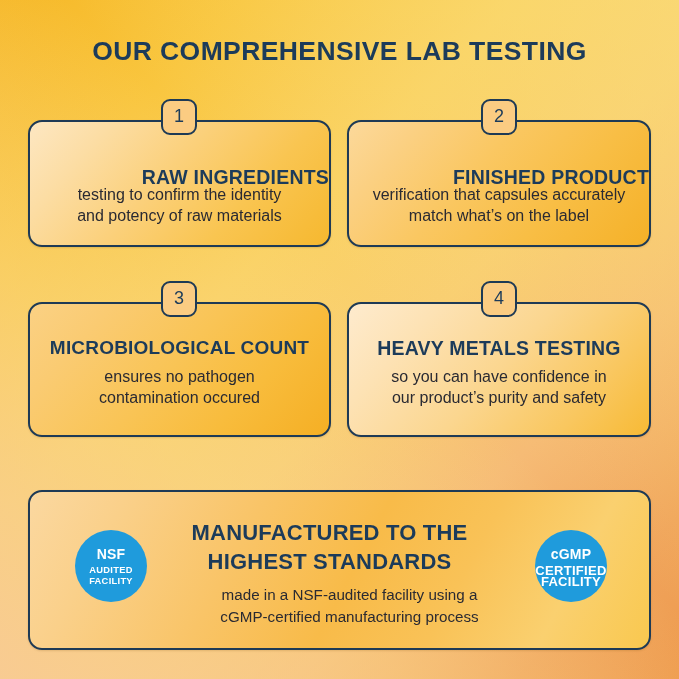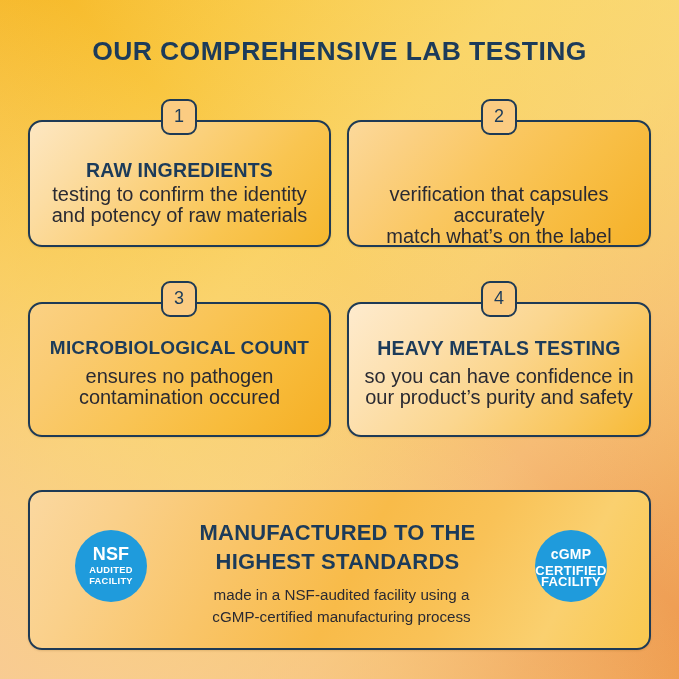--- a/index.html
+++ b/index.html
@@ -127,31 +127,31 @@
     position: absolute;
     left: 0;
     width: 100%;
     text-align: center;
     color: #1C3B5A;
     font-size: 19.5px;
     font-weight: bold;
     letter-spacing: 0.2px;
     white-space: nowrap;
   }
-  .card-r1 .card-heading { top: 37px; }
+  .card-r1 .card-heading { top: 44px; text-align: right; }
   .card-r2 .card-heading { top: 33px; }
   .card-3-heading { font-size: 19px; }
 
   .card-body {
     position: absolute;
     left: 6px;
     width: calc(100% - 12px);
     text-align: center;
     color: #2A2A32;
-    font-size: 20px;
+    font-size: 16px;
     line-height: 21px;
   }
   .card-r1 .card-body { top: 62px; }
   .card-r2 .card-body { top: 62px; }
 
   
   .num-badge {
     position: absolute;
     width: 36px;
     height: 36px;
@@ -188,33 +188,33 @@
         #F9C467 34%,
         #F8BB49 52%,
         #F9C257 68%,
         #FAD06F 84%,
         #F9C84F 100%);
     box-shadow: 0 1px 2px rgba(120,80,10,0.18);
   }
 
   .banner-heading {
     position: absolute;
-    left: 136px;
+    left: 128px;
     top: 26px;
     width: 343px;
     text-align: center;
     color: #1C3B5A;
     font-size: 22px;
     font-weight: bold;
     line-height: 29px;
     letter-spacing: 0.2px;
   }
   .banner-body {
     position: absolute;
-    left: 128px;
+    left: 136px;
     top: 92px;
     width: 367px;
     text-align: center;
     color: #2A2A32;
     font-size: 15.2px;
     line-height: 22px;
   }
 
   
   .seal {
@@ -234,21 +234,21 @@
     width: 72px;
     height: 72px;
   }
   .seal-cgmp {
     left: 505px;
     top: 38px;
     width: 72px;
     height: 72px;
   }
   .seal-main {
-    font-size: 18px;
+    font-size: 14px;
     font-weight: bold;
     letter-spacing: 0.2px;
     line-height: 19px;
   }
   .seal-cgmp .seal-main { font-size: 14px; }
   .seal-sub {
     font-size: 9.3px;
     font-weight: bold;
     letter-spacing: 0.3px;
     line-height: 11.5px;
@@ -267,20 +267,21 @@
     <div class="card card-r1 card-left">
       <div class="card-heading">RAW INGREDIENTS</div>
       <div class="card-body">
         <div>testing to confirm the identity</div>
         <div>and potency of raw materials</div>
       </div>
     </div>
     <div class="num-badge num-r1 num-left">1</div>
 
     <div class="card card-2 card-r1 card-right">
+      <div class="card-heading">FINISHED PRODUCT</div>
       <div class="card-body">
         <div>verification that capsules accurately</div>
         <div>match what’s on the label</div>
       </div>
     </div>
     <div class="num-badge num-r1 num-right">2</div>
 
     <div class="card card-3 card-r2 card-left">
       <div class="card-heading card-3-heading">MICROBIOLOGICAL COUNT</div>
       <div class="card-body">

